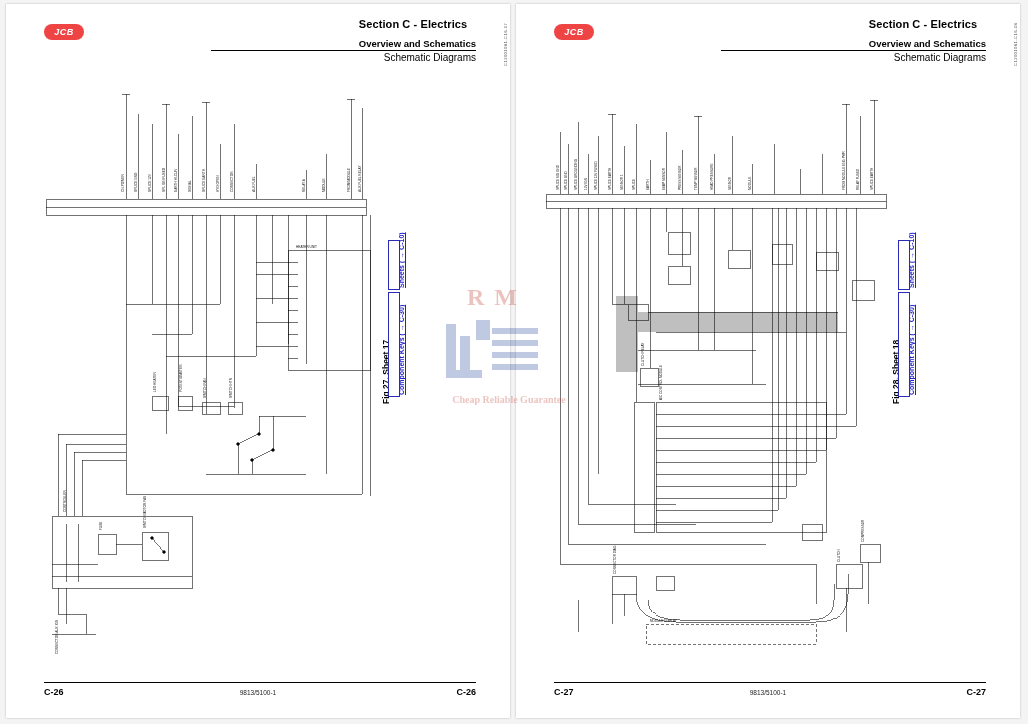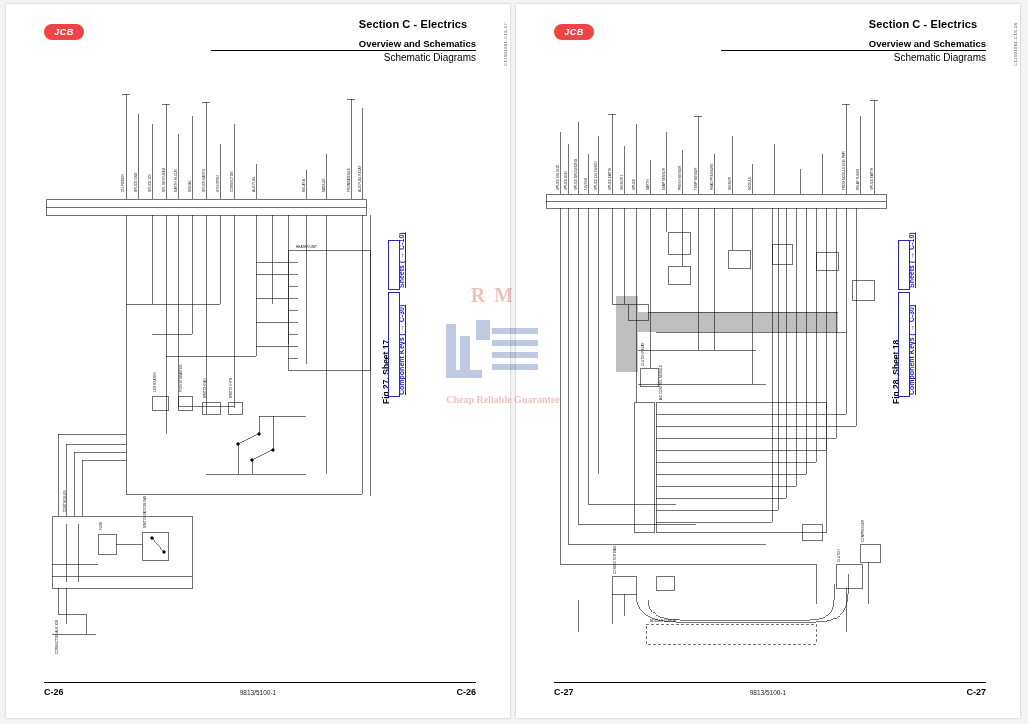--- a/index.html
+++ b/index.html
@@ -170,29 +170,29 @@
     width: 190px;
     height: 132px;
     opacity: 0.30;
     pointer-events: none;
   }
   .wm-text {
     position: absolute;
     left: 0; top: 0;
     width: 190px;
     text-align: center;
-    font-size: 20px;
+    font-size: 24px;
     font-weight: bold;
     color: #c0392b;
     letter-spacing: 2px;
     font-family: "Liberation Serif", serif;
   }
   .wm-sub {
     position: absolute;
-    left: 10px;
+    left: 16px;
     top: 110px;
     width: 190px;
     text-align: center;
     font-size: 10px;
     font-weight: bold;
     color: #c0392b;
     font-family: "Liberation Serif", serif;
   }
   .wm-shape {
     position: absolute;

